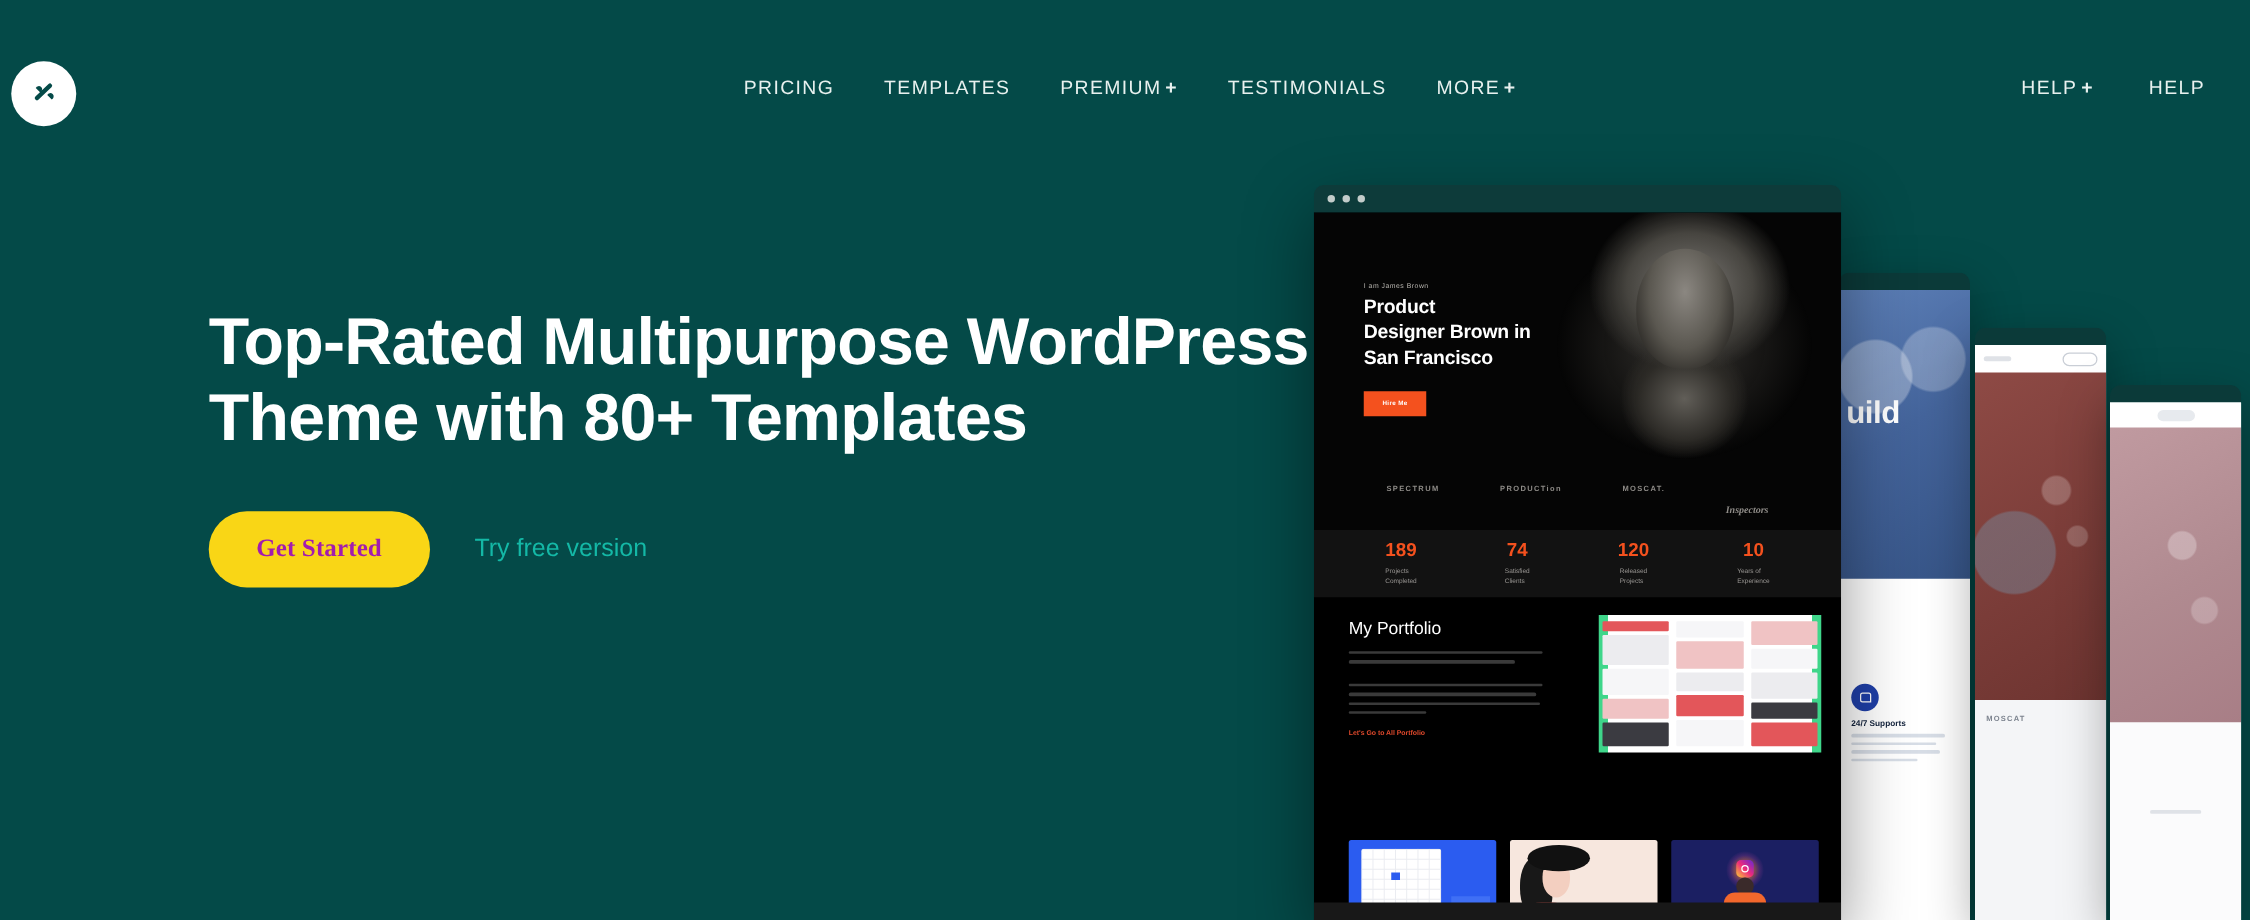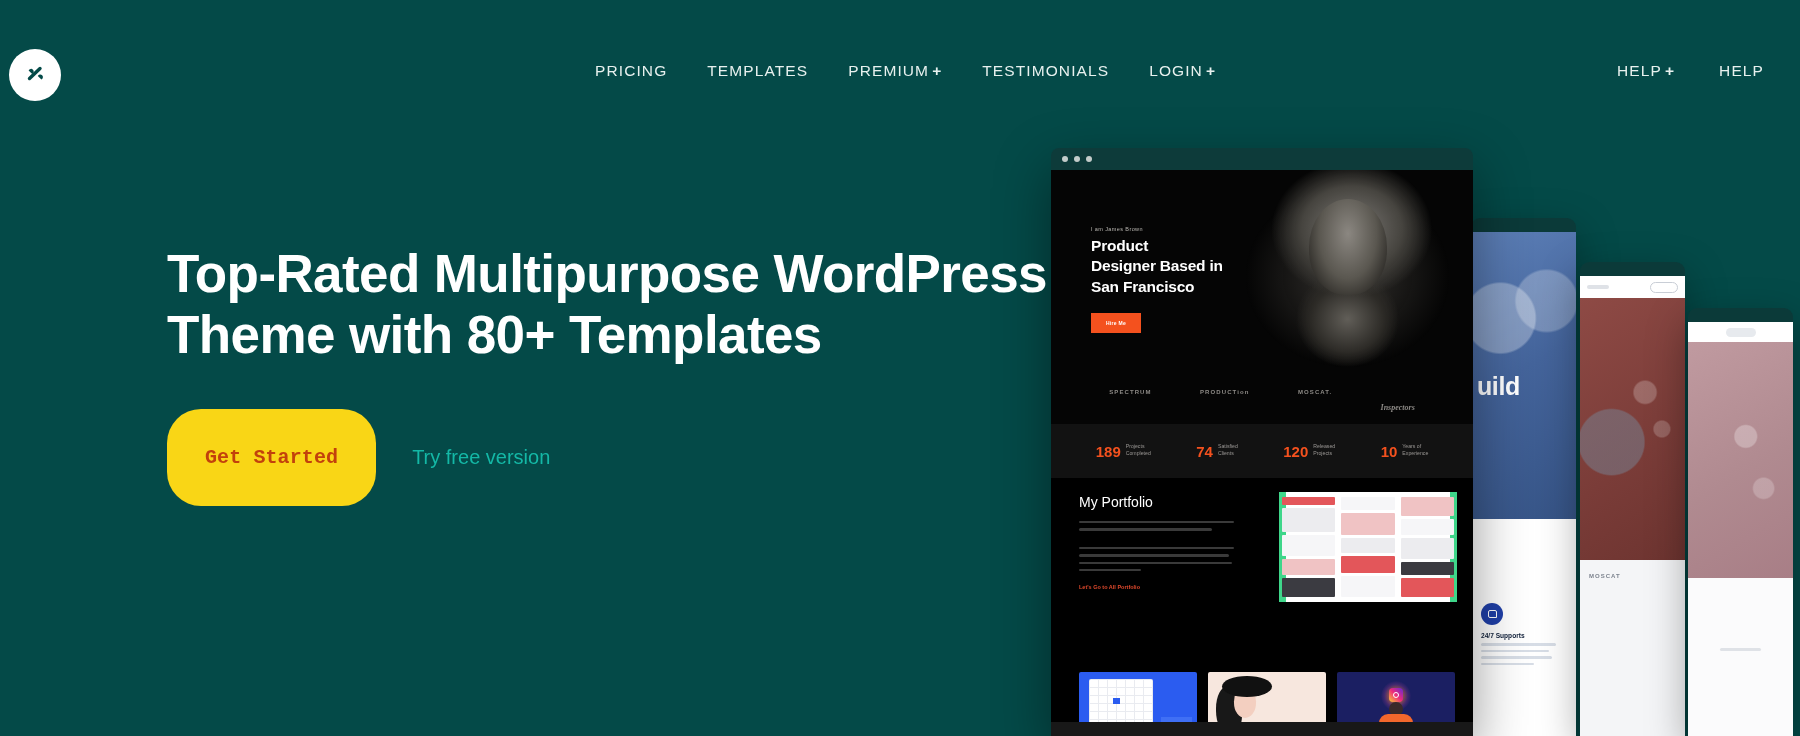--- a/index.html
+++ b/index.html
@@ -46,43 +46,43 @@
     letter-spacing:-0.6px; white-space:pre-line;
   }
   .hero-sub{
     margin-top:34px; color:#dfeae8; font-size:17.5px; line-height:1.62;
     max-width:885px; white-space:pre-line;
   }
   .hero-actions{
     margin-top:43px; display:flex; align-items:center; gap:30px;
   }
   .btn-primary{
-    background:#f9d616; color:#c2410c; border:none; cursor:pointer;
-    font-family:Liberation Mono, monospace; font-size:20px; font-weight:600;
-    padding:37px 38px; border-radius:34px; letter-spacing:0.1px;
+    background:#f9d616; color:#a21caf; border:none; cursor:pointer;
+    font-family:Liberation Serif, serif; font-size:20px; font-weight:600;
+    padding:19px 38px; border-radius:34px; letter-spacing:0.1px;
   }
   .btn-ghost{
     background:none; border:none; cursor:pointer; font-family:inherit;
     color:#14b8a6; font-size:20px; font-weight:500; padding:10px 6px;
   }
 
   
   .mockup-stack{ position:absolute; left:0; top:0; width:1800px; height:736px; z-index:10; }
 
   .bg-shot{
     position:absolute; border-radius:9px 9px 0 0; overflow:hidden;
     box-shadow:0 14px 40px rgba(0,0,0,.35);
   }
   .bg-shot .chrome{ height:14px; background:#0b3a39; }
   .bg-shot .body{ position:relative; width:100%; height:100%; background:#fff; }
 
   
   #shot-a{ left:1471px; top:218px; width:105px; height:518px; }
   #shot-a .hero-img{
-    height:287px; background:
+    height:231px; background:
       radial-gradient(circle at 28% 30%, rgba(255,255,255,.30) 0 16%, transparent 17%),
       radial-gradient(circle at 72% 24%, rgba(255,255,255,.25) 0 13%, transparent 14%),
       linear-gradient(150deg,#5d80b8 0%,#44649b 48%,#365486 100%);
     position:relative;
   }
   #shot-a .hero-word{
     position:absolute; left:6px; bottom:118px; color:#fff;
     font-size:25px; font-weight:700; letter-spacing:-.4px;
   }
   #shot-a .lower{ background:#fff; height:100%; padding:14px 10px; }
@@ -177,21 +177,21 @@
     justify-content:space-around; align-items:center; padding:0 34px;
   }
   .m-brand{ font-size:6px; color:#8e8b87; letter-spacing:1.1px; font-weight:600; }
   .m-brand.script{ font-family:"Liberation Serif", serif; font-style:italic; letter-spacing:0; font-size:8px;margin-top:32px; }
 
   
   .m-stats{
     height:54px; background:#121212; display:flex; align-items:center;
     justify-content:space-around; padding:0 22px;
   }
-  .m-stat{ display:flex; align-items:flex-start; gap:5px; }
+  .m-stat{ display:flex; align-items:center; gap:5px;flex-direction:column; }
   .m-stat .num{ color:#f4511e; font-size:15px; font-weight:700; }
   .m-stat .lbl{ color:#9a9794; font-size:5.2px; line-height:1.5; white-space:pre-line; }
 
   
   .m-portfolio{ background:#000; padding:16px 0 0 0; position:relative; height:258px; }
   .m-pf-head{ color:#fff; font-size:14px; font-weight:500; margin-left:28px; }
   .m-pf-body{ margin-left:28px; margin-top:11px; width:155px; }
   .m-pf-body .ln{ background:#3a3a3a; height:2.4px; margin-top:5px; }
   .m-pf-link{ margin-top:13px; color:#e0492c; font-size:5.5px; font-weight:600; }
   .m-pf-shot{
@@ -277,21 +277,21 @@
       <path d="M8.6 10.4 a2.7 2.7 0 1 1 3.6 3.6 Z" fill="#044a48"></path>
       <path d="M21.4 19.6 a2.7 2.7 0 1 0 -3.6 -3.6 Z" fill="#044a48"></path>
     </svg>
   </div>
 
   <nav class="main-nav">
     <a class="nav-link" href="#"><span>PRICING</span></a>
     <a class="nav-link" href="#"><span>TEMPLATES</span></a>
     <a class="nav-link" href="#"><span>PREMIUM</span><span class="plus">+</span></a>
     <a class="nav-link" href="#"><span>TESTIMONIALS</span></a>
-    <a class="nav-link" href="#"><span>LOGIN</span><span class="plus">+</span></a>
+    <a class="nav-link" href="#"><span>MORE</span><span class="plus">+</span></a>
   </nav>
 
   <nav class="utility-nav">
     <a class="nav-link" href="#"><span>HELP</span><span class="plus">+</span></a>
     <a class="nav-link" href="#"><span>HELP</span></a>
   </nav>
 </header>
 
 <section class="hero-copy">
   <h1 class="hero-title">Top-Rated Multipurpose WordPress
@@ -358,21 +358,21 @@
       <span class="dot"></span>
       <span class="dot"></span>
     </div>
 
     <div class="browser-body">
 
       <div class="m-hero">
         <div class="m-face"></div>
         <div class="m-kicker">I am James Brown</div>
         <div class="m-title">Product
-Designer Based in
+Designer Brown in
 San Francisco</div>
         <button class="m-cta">Hire Me</button>
         <div class="m-brands">
           <span class="m-brand">SPECTRUM</span>
           <span class="m-brand">PRODUCTion</span>
           <span class="m-brand">MOSCAT.</span>
           <span class="m-brand script">Inspectors</span>
         </div>
       </div>
 

